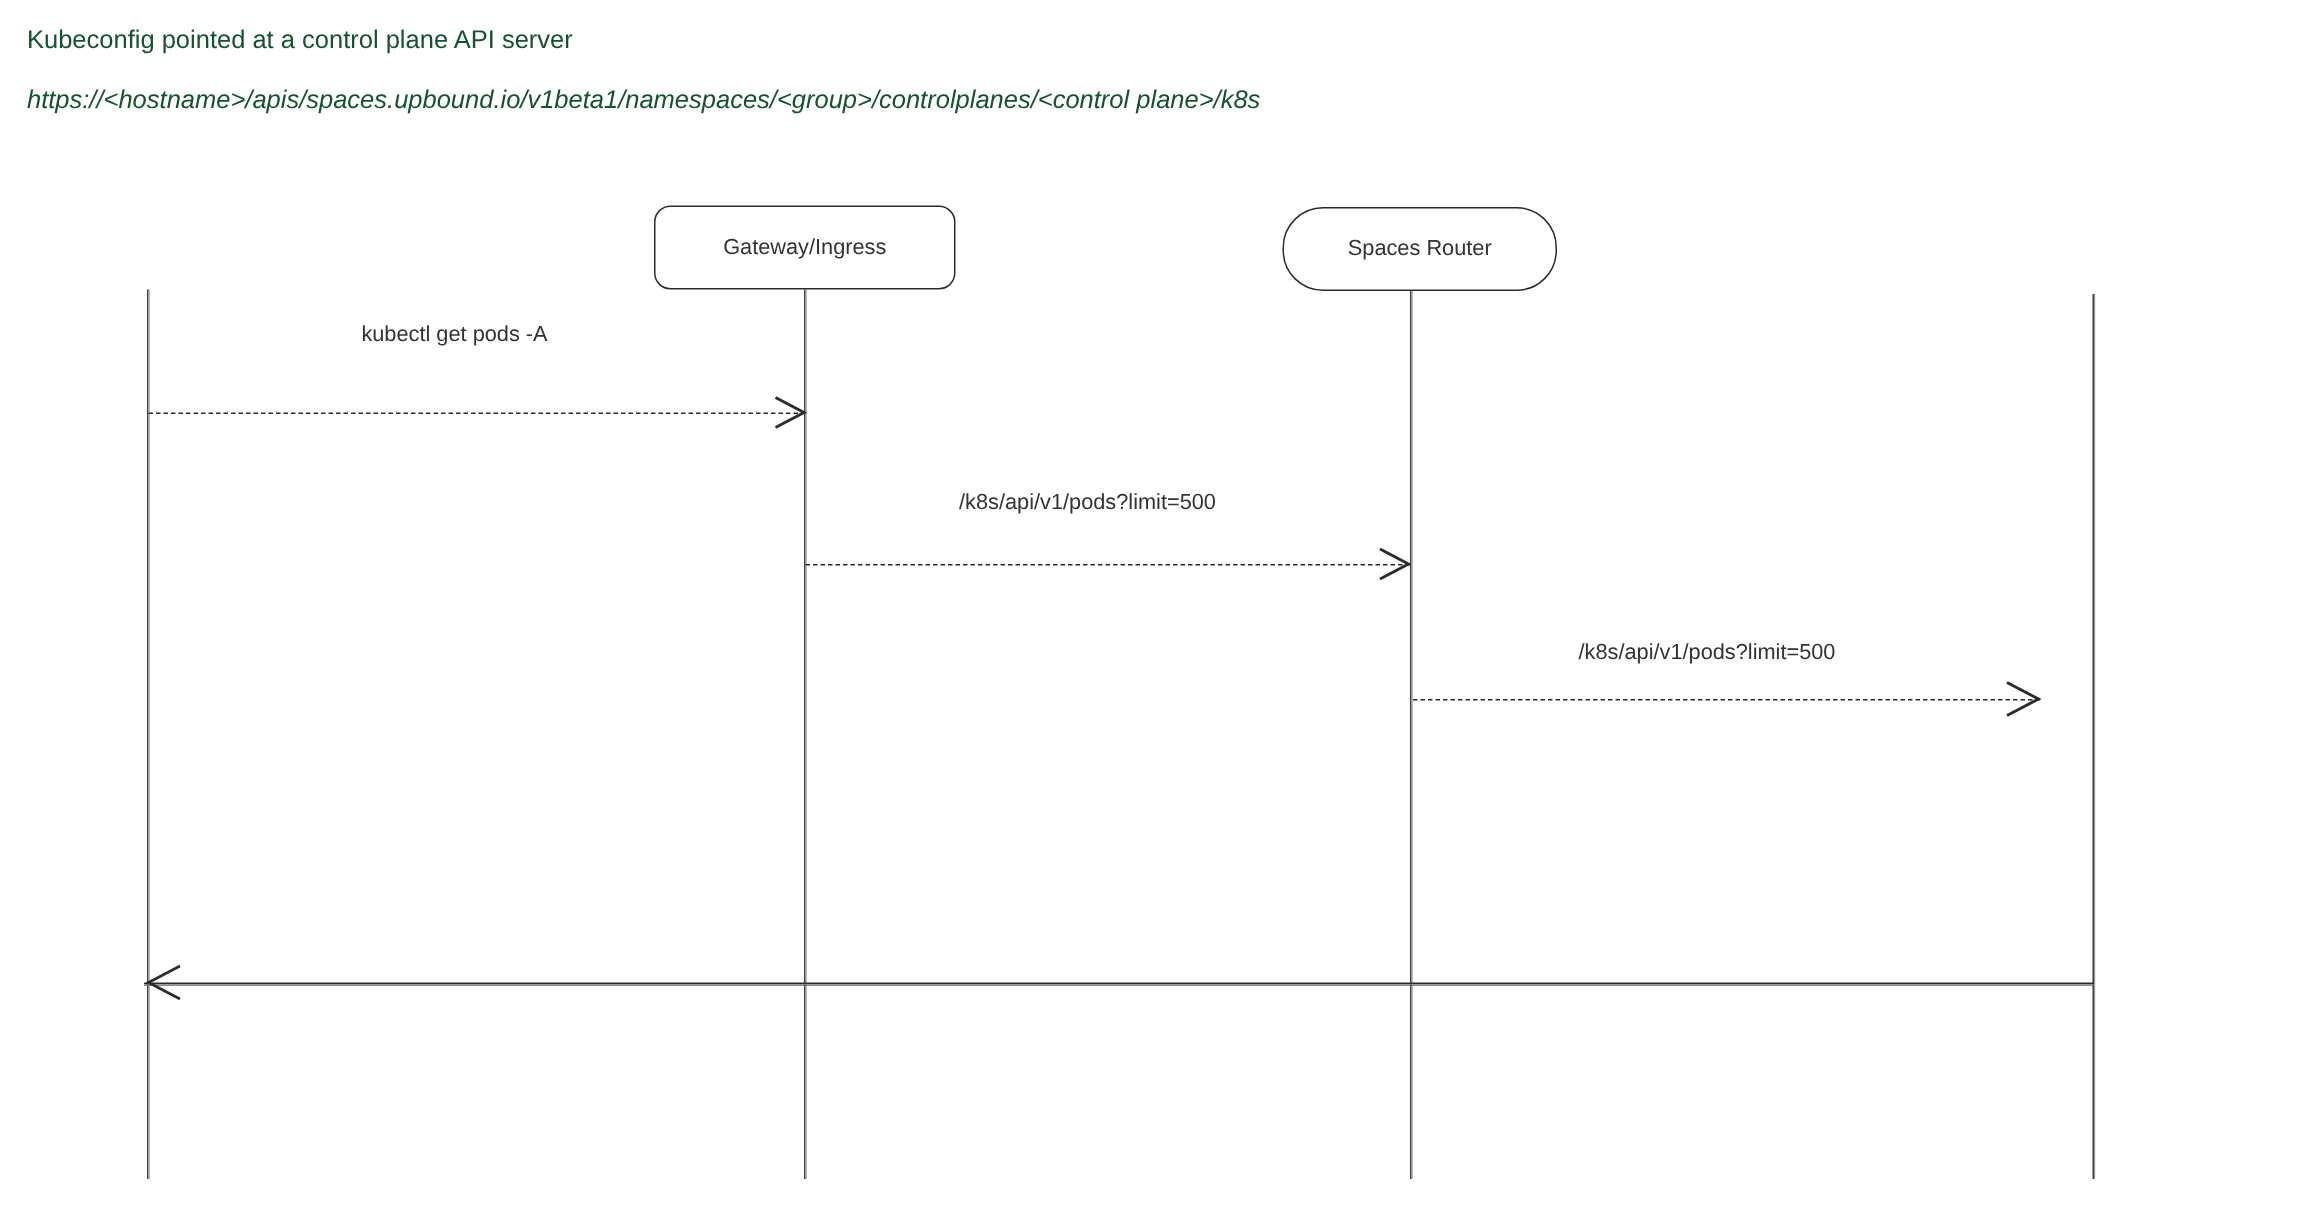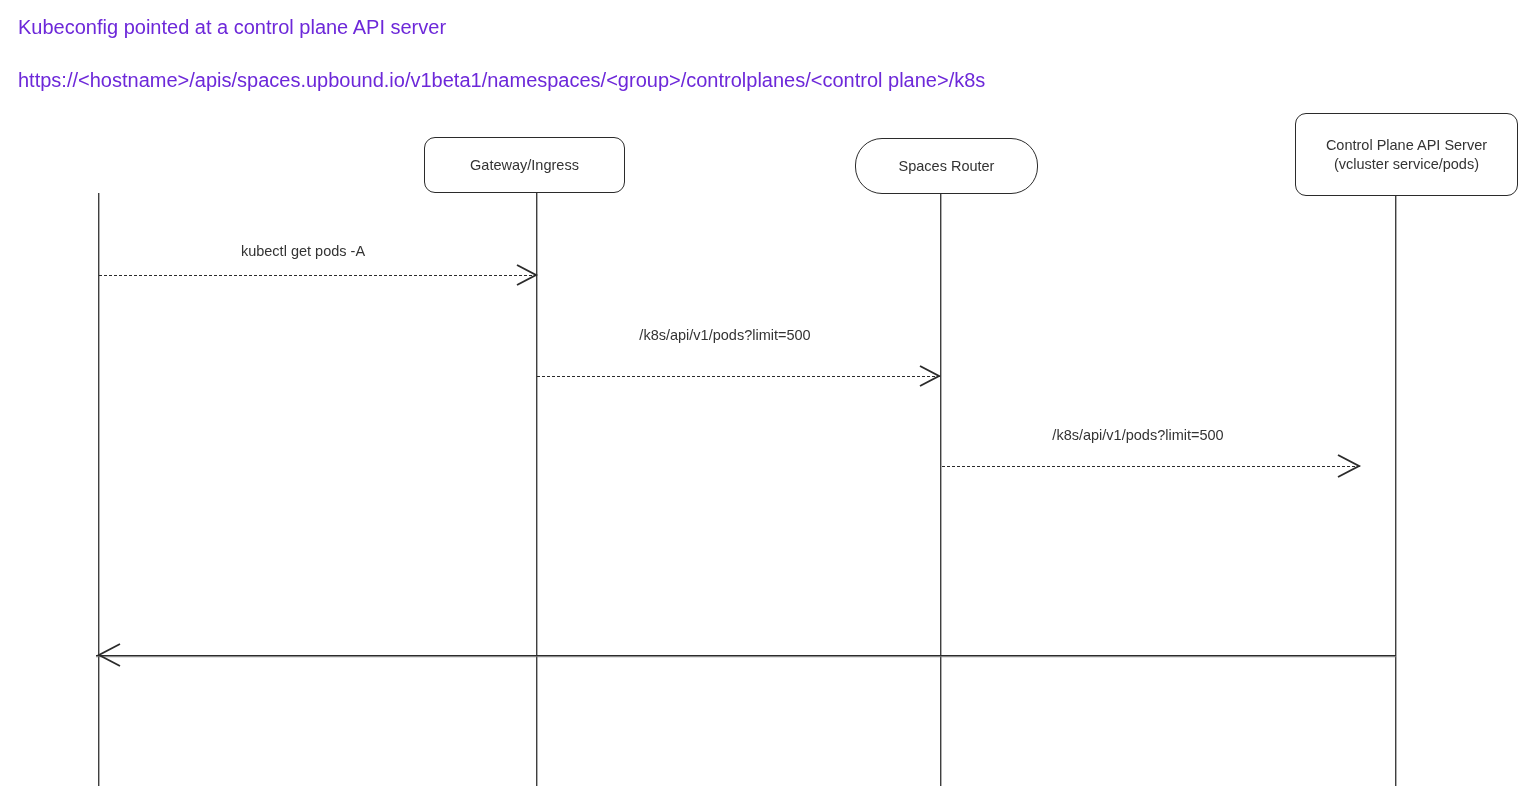--- a/index.html
+++ b/index.html
@@ -17,27 +17,27 @@
     -webkit-font-smoothing: antialiased;
   }
 
   .headers {
     position: absolute;
     left: 18px;
     top: 0;
     width: 1400px;
   }
   .header-line {
-    font-size: 20px;
+    font-size: 17px;
     line-height: 14.5px;
-    color: #6d28d9;
+    color: #14532d;
     white-space: nowrap;
   }
   #header-line-1 { position: absolute; left: 0; top: 20px; }
-  #header-line-2 { position: absolute; left: 0; top: 73px; }
+  #header-line-2 { position: absolute; left: 0; top: 60px; font-style: italic; }
 
   .diagram {
     position: absolute;
     left: 0;
     top: 0;
     width: 1532px;
     height: 803px;
   }
 
   .lifeline {
@@ -115,42 +115,38 @@
 </div>
 
 <div class="diagram">
 
   <div class="lifeline" style="left:98px; top:193px; height:593px;"></div>
   <div class="lifeline" style="left:536px; top:193px; height:593px;"></div>
   <div class="lifeline" style="left:940px; top:194px; height:592px;"></div>
   <div class="lifeline" style="left:1395px; top:196px; height:590px;"></div>
 
 
-  <div class="actor-box" style="left:424px; top:137px; width:201px; height:56px;">
+  <div class="actor-box" style="left:436px; top:137px; width:201px; height:56px;">
     <span class="actor-label">Gateway/Ingress</span>
   </div>
 
   <div class="actor-box" style="left:855px; top:138px; width:183px; height:56px;border-radius:27px;">
     <span class="actor-label">Spaces Router</span>
   </div>
 
-  <div class="actor-box" style="left:1295px; top:113px; width:223px; height:83px;">
-    <span class="actor-label">Control Plane API Server
-(vcluster service/pods)</span>
-  </div>
 
   <div class="msg" style="left:99px; top:275px; width:438px;">
     <div class="msg-line dashed"></div>
     <div class="arrowhead" style="left:438px;">
       <svg width="24" height="24" viewBox="0 0 24 24" style="left:-22px; top:-11px;">
         <polyline points="2,1 21,11 2,21" fill="none" stroke="#2b2b2b" stroke-width="1.9"></polyline>
       </svg>
     </div>
   </div>
-  <div class="msg-label" style="left:303px; top:244px;">kubectl get pods -A</div>
+  <div class="msg-label" style="left:303px; top:216px;">kubectl get pods -A</div>
 
   <div class="msg" style="left:537px; top:376px; width:403px;">
     <div class="msg-line dashed"></div>
     <div class="arrowhead" style="left:403px;">
       <svg width="24" height="24" viewBox="0 0 24 24" style="left:-22px; top:-11px;">
         <polyline points="2,1 21,11 2,21" fill="none" stroke="#2b2b2b" stroke-width="1.9"></polyline>
       </svg>
     </div>
   </div>
   <div class="msg-label" style="left:725px; top:328px;">/k8s/api/v1/pods?limit=500</div>

